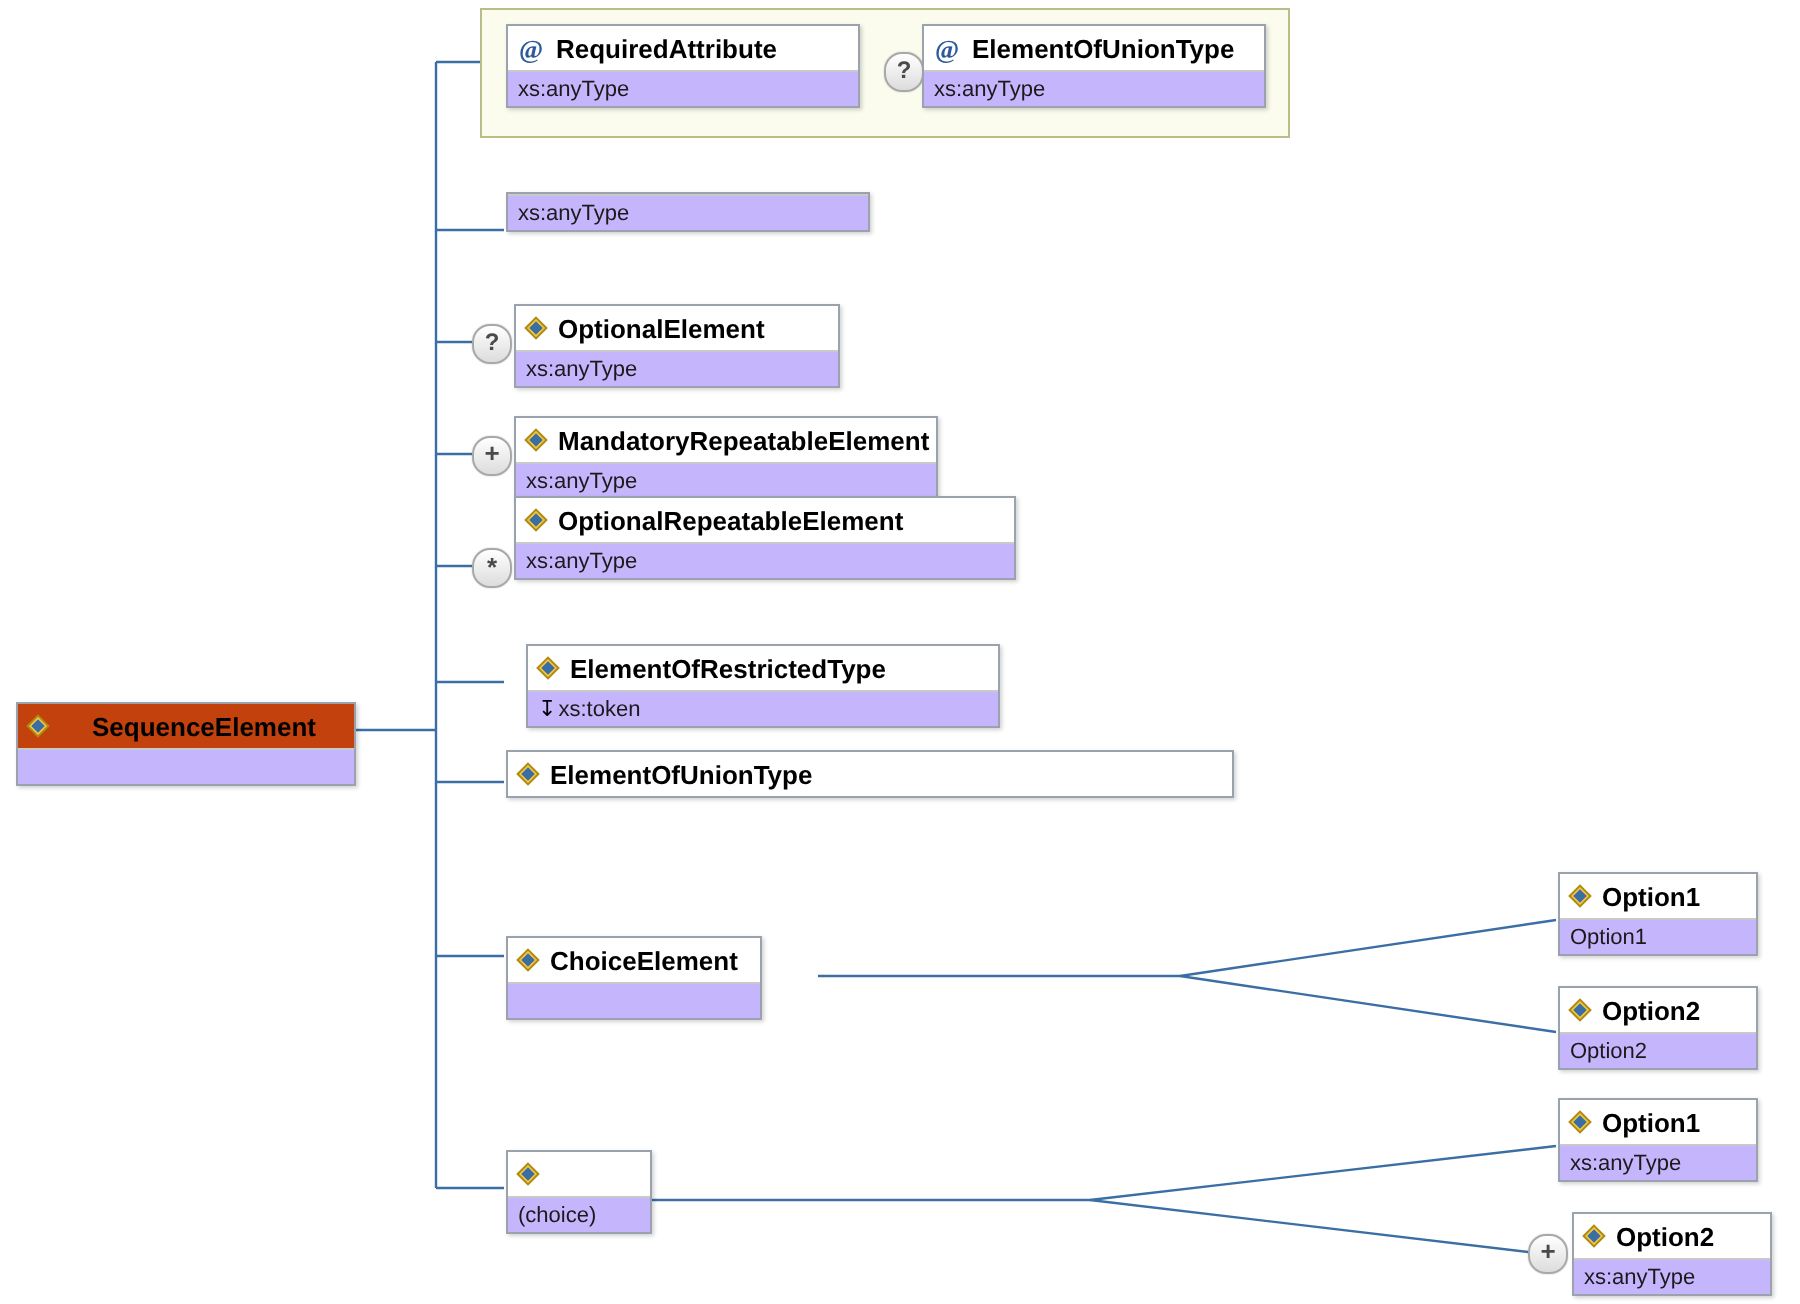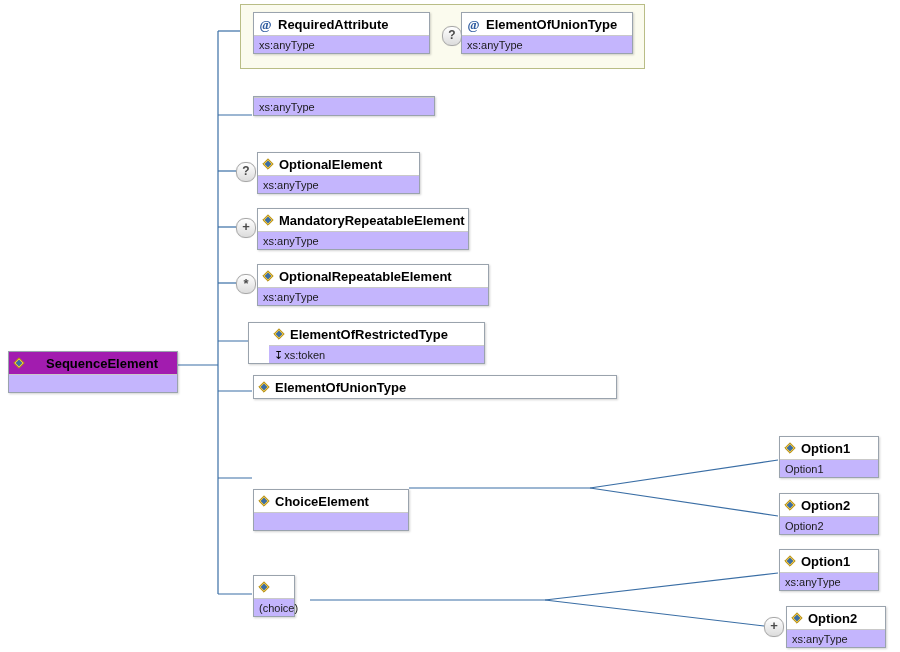--- a/index.html
+++ b/index.html
@@ -41,21 +41,21 @@
     padding:2px 5px;
     font-size:11px;
     color:#1a1a1a;
     white-space:nowrap;
     height:18px;
     line-height:14px;
   }
   .node.empty-sub .sub{color:transparent;}
 
   
-  .node.root .title{background:#a21caf;font-size:13px;gap:21px;}
+  .node.root .title{background:#c2410c;font-size:13px;gap:21px;}
   .node.root{background:#e3e3e3;}
 
   
   .attr-panel{
     position:absolute;
     box-sizing:border-box;
     border:1px solid #b9bd86;
     background:#fbfbee;
   }
 
@@ -189,34 +189,34 @@
             <polygon points="6,0.8 11.2,6 6,11.2 0.8,6" fill="#f5c945" stroke="#b08a10" stroke-width="1"></polygon>
             <polygon points="6,2.6 9.4,6 6,9.4 2.6,6" fill="#3a6ea5"></polygon>
           </svg>
       </span>
       <span>MandatoryRepeatableElement</span>
     </div>
     <div class="sub">xs:anyType</div>
   </div>
 
   <div class="marker star" style="left:236px;top:274px;">*</div>
-  <div class="node" style="left:257px;top:264px;width:232px;">
+  <div class="node" style="left:257px;top:248px;width:251px;">
     <div class="title">
       <span class="ico ico-el">
         <svg viewBox="0 0 12 12" width="12" height="12">
             <polygon points="6,0.8 11.2,6 6,11.2 0.8,6" fill="#f5c945" stroke="#b08a10" stroke-width="1"></polygon>
             <polygon points="6,2.6 9.4,6 6,9.4 2.6,6" fill="#3a6ea5"></polygon>
           </svg>
       </span>
       <span>OptionalRepeatableElement</span>
     </div>
     <div class="sub">xs:anyType</div>
   </div>
 
-  <div class="node" style="left:248px;top:322px;width:237px;padding-left:20px;">
+  <div class="node" style="left:263px;top:322px;width:237px;">
     <div class="title">
       <span class="ico ico-el">
         <svg viewBox="0 0 12 12" width="12" height="12">
             <polygon points="6,0.8 11.2,6 6,11.2 0.8,6" fill="#f5c945" stroke="#b08a10" stroke-width="1"></polygon>
             <polygon points="6,2.6 9.4,6 6,9.4 2.6,6" fill="#3a6ea5"></polygon>
           </svg>
       </span>
       <span>ElementOfRestrictedType</span>
     </div>
     <div class="sub"><span class="restr-arrow">↧</span><span>xs:token</span></div>
@@ -227,21 +227,21 @@
       <span class="ico ico-el">
         <svg viewBox="0 0 12 12" width="12" height="12">
             <polygon points="6,0.8 11.2,6 6,11.2 0.8,6" fill="#f5c945" stroke="#b08a10" stroke-width="1"></polygon>
             <polygon points="6,2.6 9.4,6 6,9.4 2.6,6" fill="#3a6ea5"></polygon>
           </svg>
       </span>
       <span>ElementOfUnionType</span>
     </div>
   </div>
 
-  <div class="node empty-sub" style="left:253px;top:489px;width:156px;">
+  <div class="node empty-sub" style="left:253px;top:468px;width:128px;">
     <div class="title">
       <span class="ico ico-el">
         <svg viewBox="0 0 12 12" width="12" height="12">
             <polygon points="6,0.8 11.2,6 6,11.2 0.8,6" fill="#f5c945" stroke="#b08a10" stroke-width="1"></polygon>
             <polygon points="6,2.6 9.4,6 6,9.4 2.6,6" fill="#3a6ea5"></polygon>
           </svg>
       </span>
       <span>ChoiceElement</span>
     </div>
     <div class="sub">&nbsp;</div>
@@ -266,21 +266,21 @@
         <svg viewBox="0 0 12 12" width="12" height="12">
             <polygon points="6,0.8 11.2,6 6,11.2 0.8,6" fill="#f5c945" stroke="#b08a10" stroke-width="1"></polygon>
             <polygon points="6,2.6 9.4,6 6,9.4 2.6,6" fill="#3a6ea5"></polygon>
           </svg>
       </span>
       <span>Option2</span>
     </div>
     <div class="sub">Option2</div>
   </div>
 
-  <div class="node" style="left:253px;top:575px;width:42px;">
+  <div class="node" style="left:253px;top:575px;width:73px;">
     <div class="title">
       <span class="ico ico-el">
         <svg viewBox="0 0 12 12" width="12" height="12">
             <polygon points="6,0.8 11.2,6 6,11.2 0.8,6" fill="#f5c945" stroke="#b08a10" stroke-width="1"></polygon>
             <polygon points="6,2.6 9.4,6 6,9.4 2.6,6" fill="#3a6ea5"></polygon>
           </svg>
       </span>
       <span></span>
     </div>
     <div class="sub">(choice)</div>

